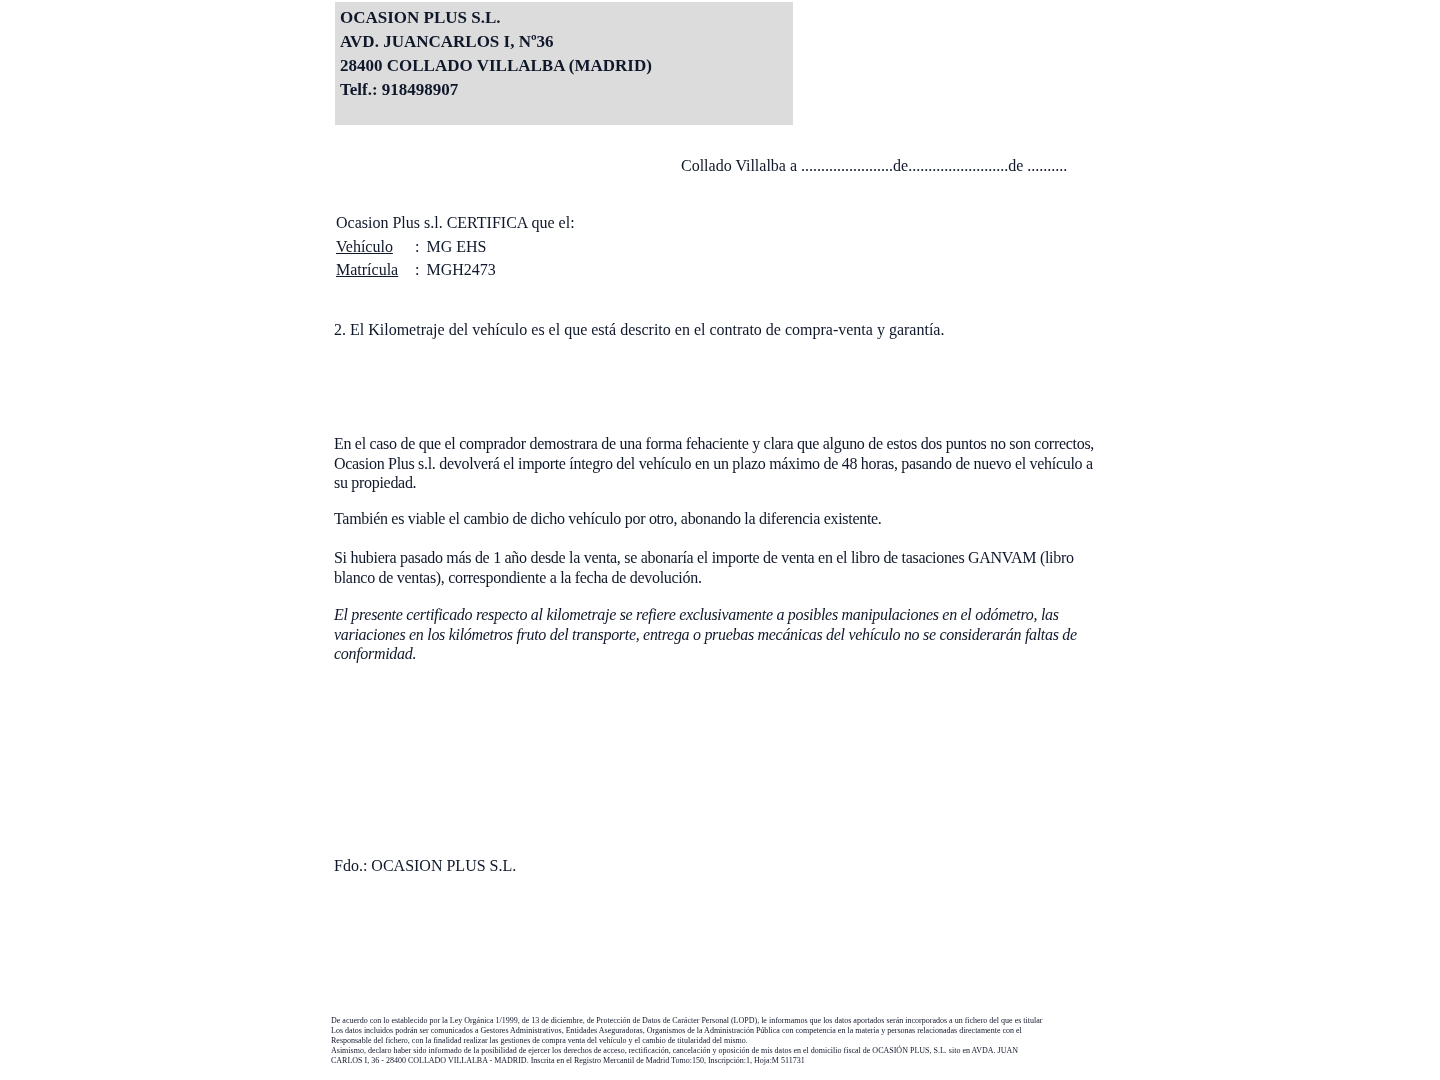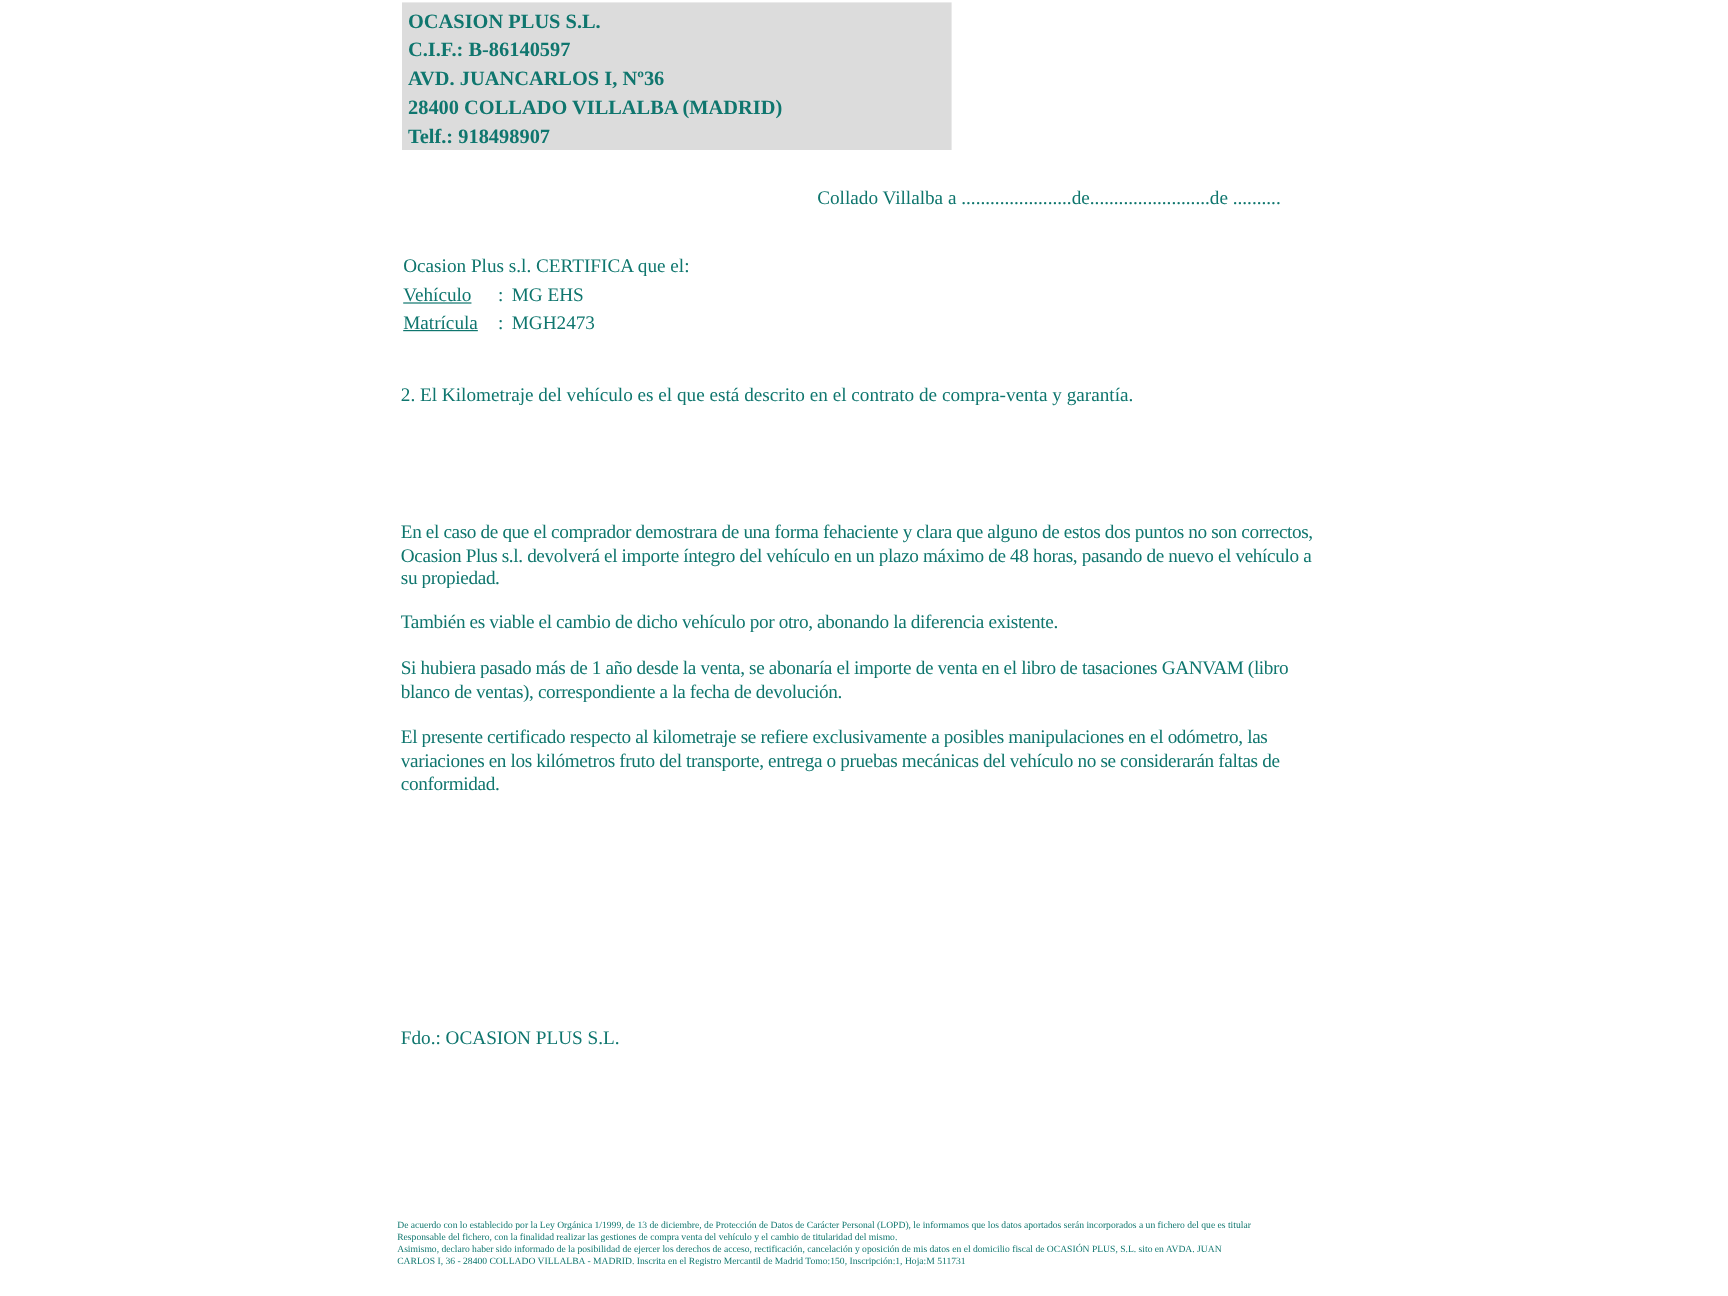--- a/index.html
+++ b/index.html
@@ -5,21 +5,21 @@
   html, body {
     margin: 0;
     padding: 0;
     background: #ffffff;
   }
   .page {
     position: relative;
     width: 1440px;
     height: 1080px;
     background: #ffffff;
-    color: #0f766e;
+    color: #0f172a;
     font-family: "Liberation Serif", serif;
     overflow: hidden;
   }
   .header-box {
     position: absolute;
     left: 335px;
     top: 2px;
     width: 458px;
     height: 123px;
     box-sizing: border-box;
@@ -69,21 +69,21 @@
     left: 334px;
     top: 434px;
     width: 766px;
     font-size: 16px;
     line-height: 19.5px;
     letter-spacing: -0.3px;
   }
   .body-text p { margin: 0; }
   .body-text p.gap-a { margin-top: 16px; }
   .body-text p.gap-b { margin-top: 20px; }
-  .body-text p.gap-c { margin-top: 18px; }
+  .body-text p.gap-c { margin-top: 18px; font-style: italic; }
   .signature {
     position: absolute;
     left: 334px;
     top: 857px;
     font-size: 16px;
     white-space: nowrap;
   }
   .legal-footer {
     position: absolute;
     left: 331px;
@@ -93,21 +93,20 @@
   }
   .legal-footer .fline { white-space: nowrap; }
 </style>
 </head>
 <body>
 
 <div class="page">
 
   <div class="header-box" style="background-color: rgb(220, 220, 220);">
     <div class="hline">OCASION PLUS S.L.</div>
-    <div class="hline">C.I.F.: B-86140597</div>
     <div class="hline">AVD. JUANCARLOS I, Nº36</div>
     <div class="hline">28400 COLLADO VILLALBA (MADRID)</div>
     <div class="hline">Telf.: 918498907</div>
   </div>
 
   <div class="date-line">Collado Villalba a .......................de.........................de ..........</div>
 
   <div class="cert-block">
     <div class="cert-intro">Ocasion Plus s.l. CERTIFICA que el:</div>
     <div class="field-row">
@@ -126,18 +125,19 @@
     <p>En el caso de que el comprador demostrara de una forma fehaciente y clara que alguno de estos dos puntos no son correctos, Ocasion Plus s.l. devolverá el importe íntegro del vehículo en un plazo máximo de 48 horas, pasando de nuevo el vehículo a su propiedad.</p>
     <p class="gap-a">También es viable el cambio de dicho vehículo por otro, abonando la diferencia existente.</p>
     <p class="gap-b">Si hubiera pasado más de 1 año desde la venta, se abonaría el importe de venta en el libro de tasaciones GANVAM (libro blanco de ventas), correspondiente a la fecha de devolución.</p>
     <p class="gap-c">El presente certificado respecto al kilometraje se refiere exclusivamente a posibles manipulaciones en el odómetro, las variaciones en los kilómetros fruto del transporte, entrega o pruebas mecánicas del vehículo no se considerarán faltas de conformidad.</p>
   </div>
 
   <div class="signature">Fdo.: OCASION PLUS S.L.</div>
 
   <div class="legal-footer">
     <div class="fline">De acuerdo con lo establecido por la Ley Orgánica 1/1999, de 13 de diciembre, de Protección de Datos de Carácter Personal (LOPD), le informamos que los datos aportados serán incorporados a un fichero del que es titular</div>
+    <div class="fline">Los datos incluidos podrán ser comunicados a Gestores Administrativos, Entidades Aseguradoras, Organismos de la Administración Pública con competencia en la materia y personas relacionadas directamente con el</div>
     <div class="fline">Responsable del fichero, con la finalidad realizar las gestiones de compra venta del vehículo y el cambio de titularidad del mismo.</div>
     <div class="fline">Asimismo, declaro haber sido informado de la posibilidad de ejercer los derechos de acceso, rectificación, cancelación y oposición de mis datos en el domicilio fiscal de OCASIÓN PLUS, S.L. sito en AVDA. JUAN</div>
     <div class="fline">CARLOS I, 36 - 28400 COLLADO VILLALBA - MADRID. Inscrita en el Registro Mercantil de Madrid Tomo:150, Inscripción:1, Hoja:M 511731</div>
   </div>
 
 </div>
 
 </body></html>

